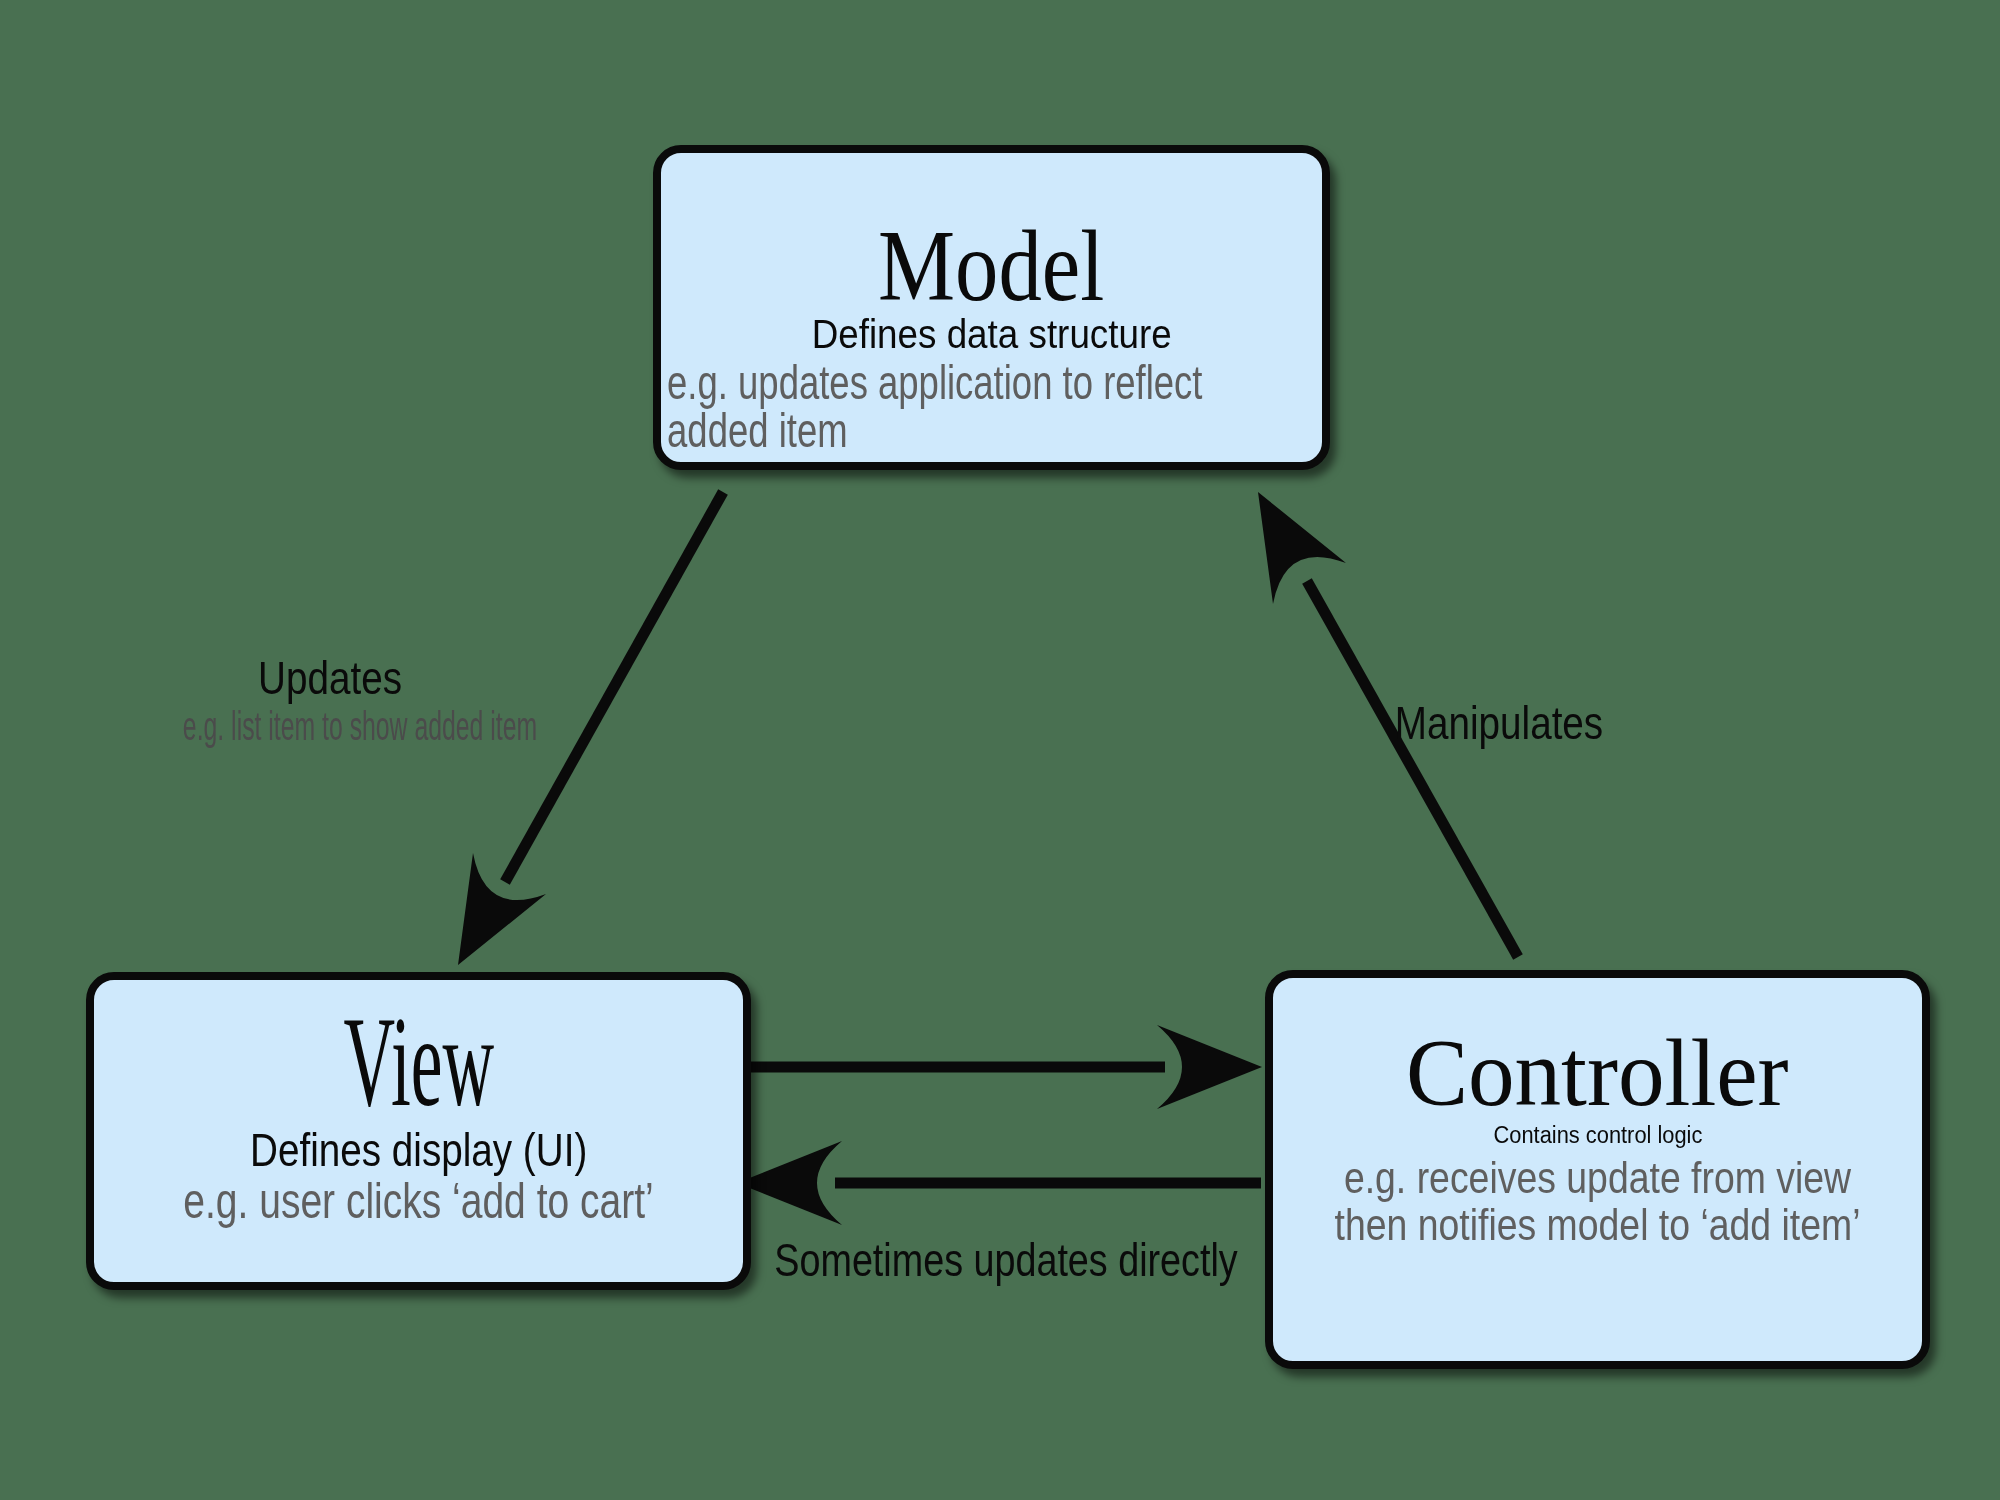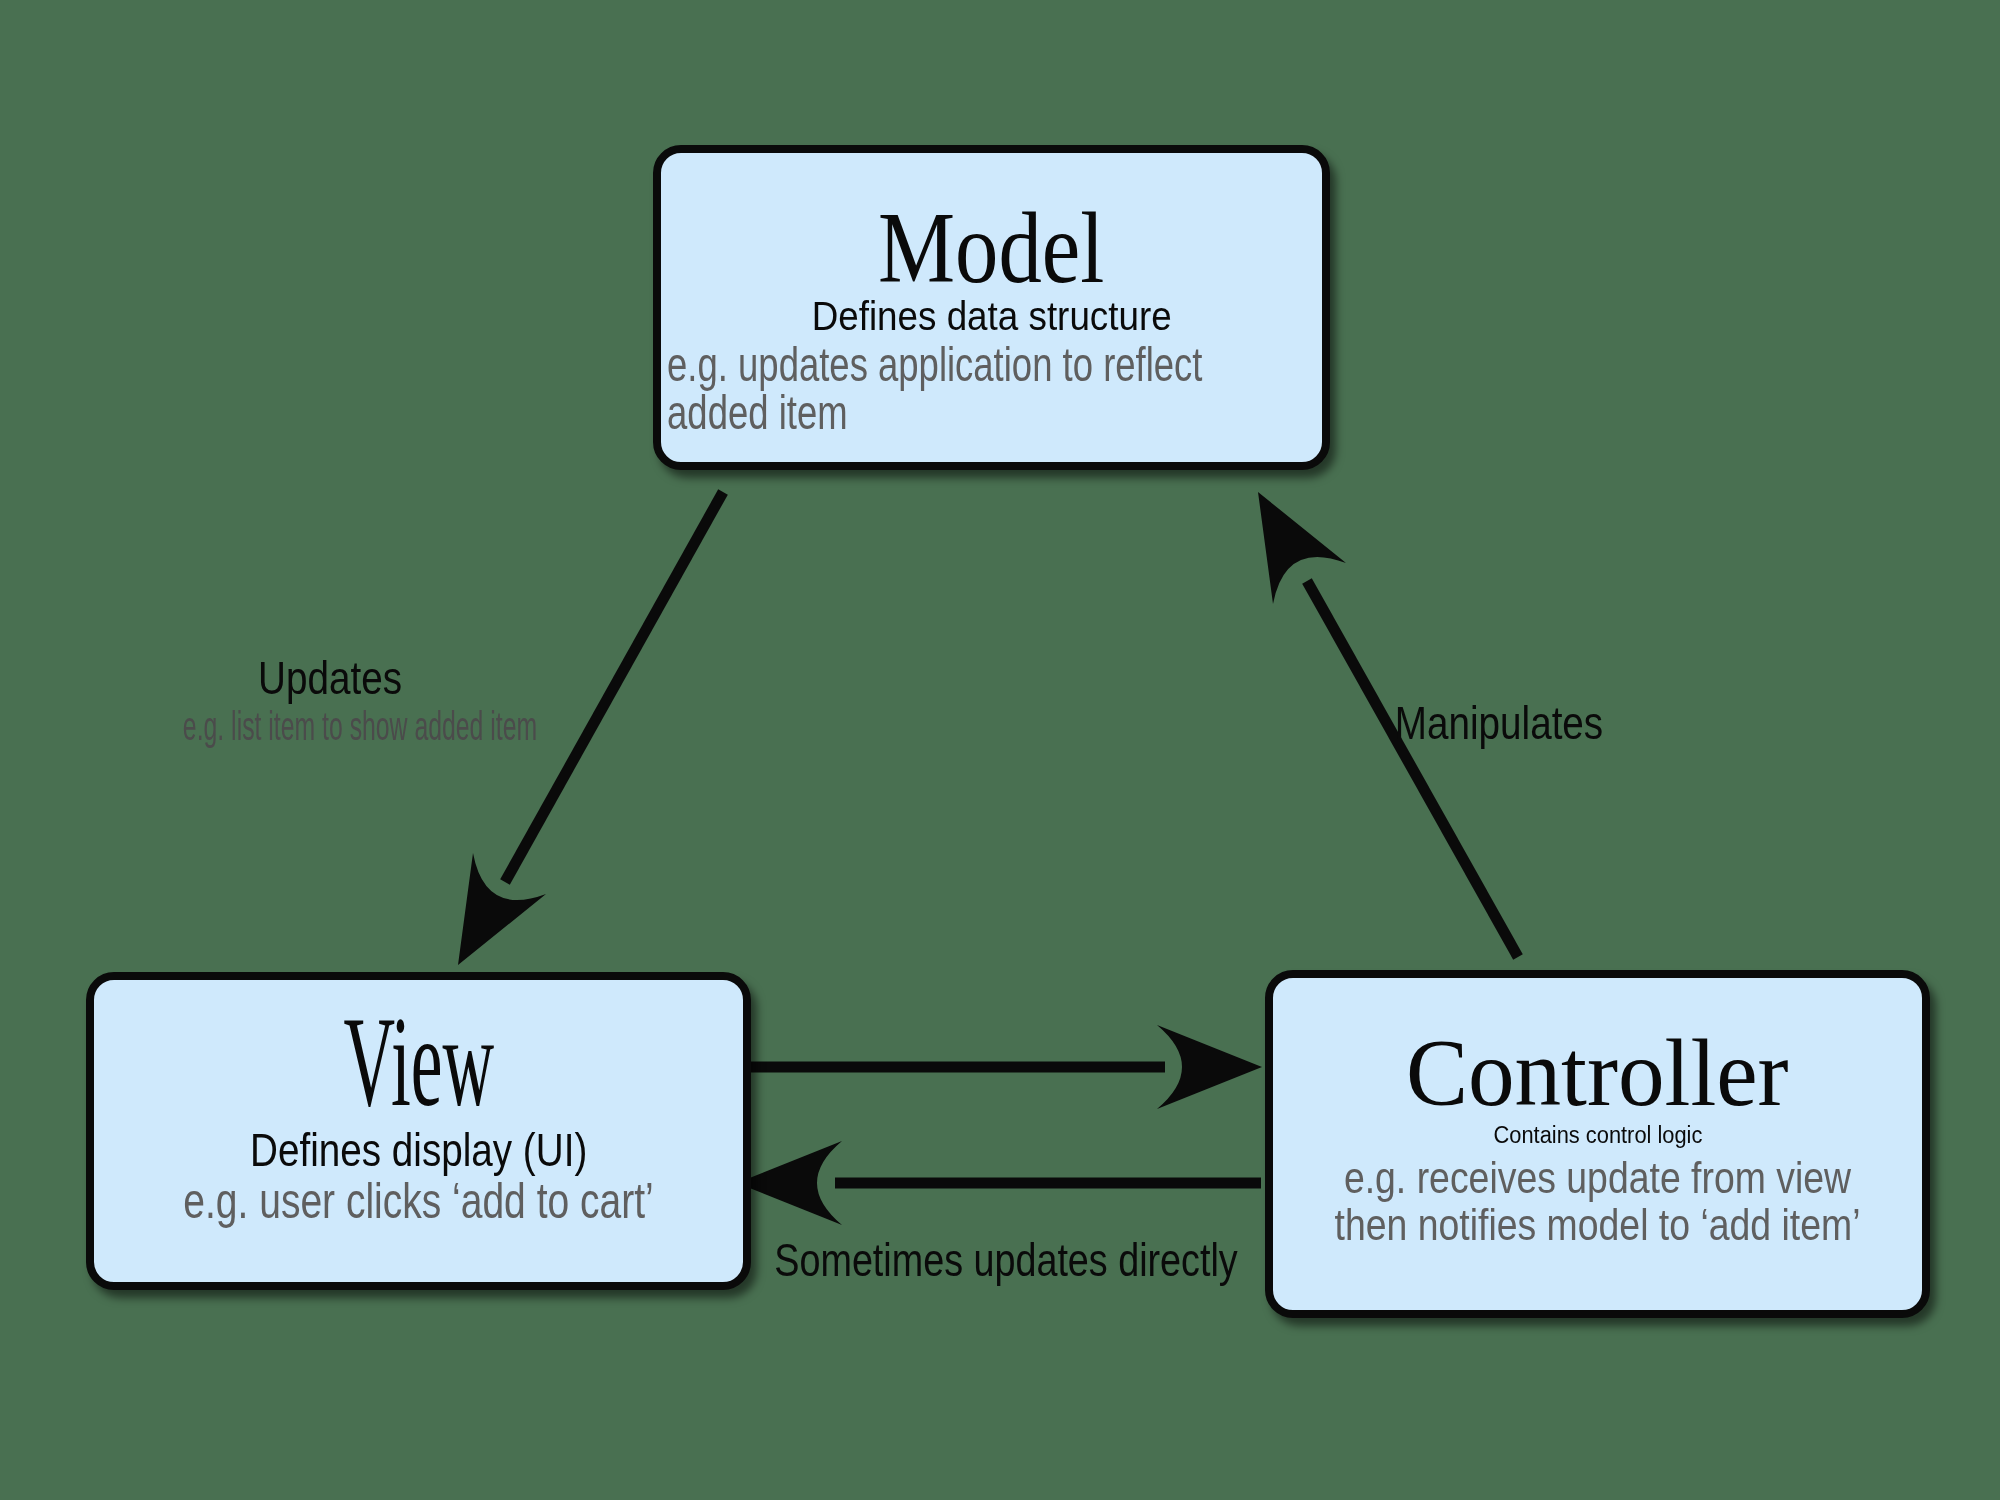--- a/index.html
+++ b/index.html
@@ -29,29 +29,29 @@
     position:absolute;
     box-sizing:border-box;
     background:var(--box-fill);
     border:8px solid var(--box-border);
     border-radius:28px;
     box-shadow:6px 8px 9px rgba(0,0,0,0.5);
     text-align:center;
   }
   .node-model{left:653px;top:145px;width:677px;height:325px;}
   .node-view{left:65px;top:972px;width:665px;height:318px;margin-left:21px;}
-  .node-controller{left:1265px;top:970px;width:665px;height:348px;}
+  .node-controller{left:1265px;top:970px;width:665px;height:399px;}
 
   .node .title{
     font-family:"Liberation Serif",serif;
     line-height:1;
     white-space:nowrap;
   }
   .node .title span{display:inline-block;}
-  .node-model .title{font-size:102px;margin-top:44px;}
+  .node-model .title{font-size:102px;margin-top:62px;}
   .node-model .title span{transform:scaleX(.85);transform-origin:center top;}
   .node-view .title{font-size:130px;margin-top:16px;}
   .node-view .title span{transform:scaleX(.55);transform-origin:center top;}
   .node-controller .title{font-size:95px;margin-top:48px;}
   .node-controller .title span{transform:scaleX(.98);transform-origin:center top;}
 
   .node .subtitle{line-height:1.05;white-space:nowrap;}
   .node .subtitle span{display:inline-block;transform-origin:center top;}
   .node-model .subtitle{font-size:40px;margin-top:-4px;}
   .node-model .subtitle span{transform:scaleX(.92);}

